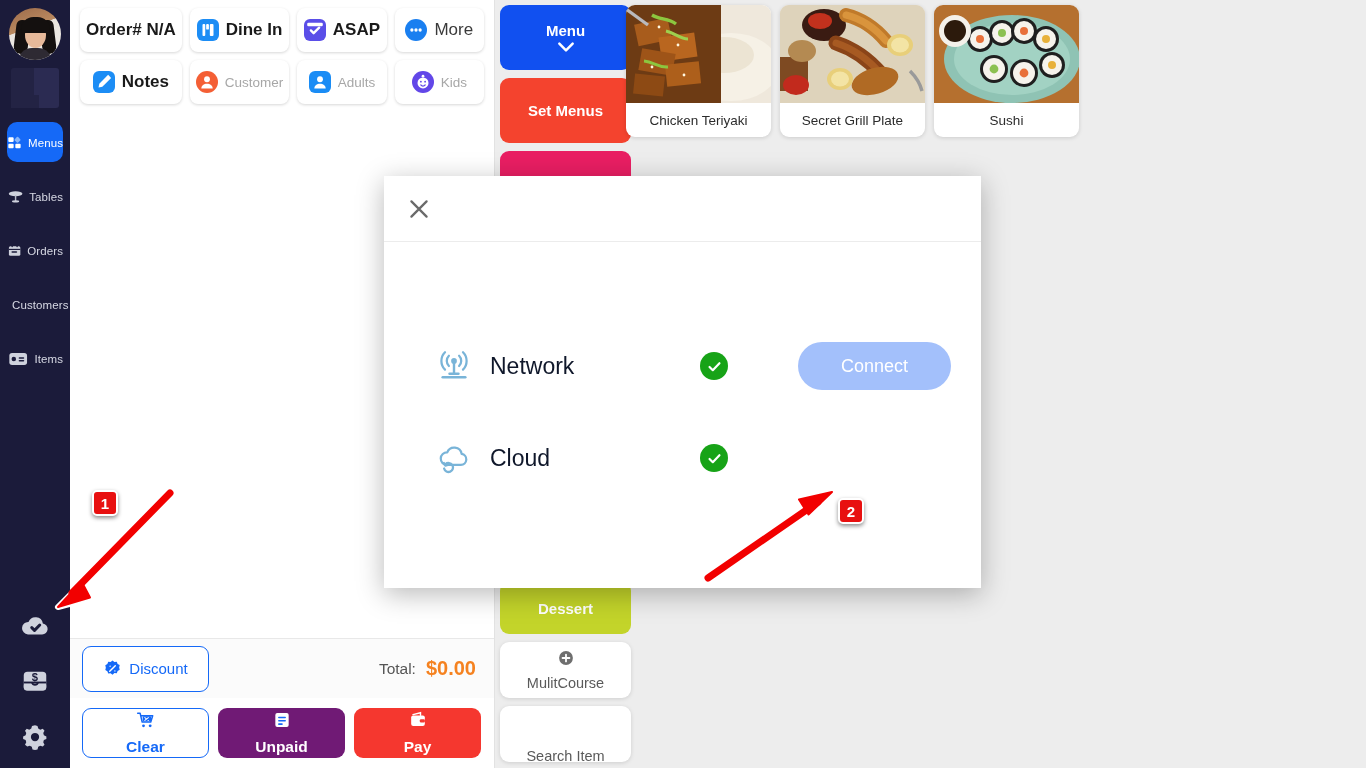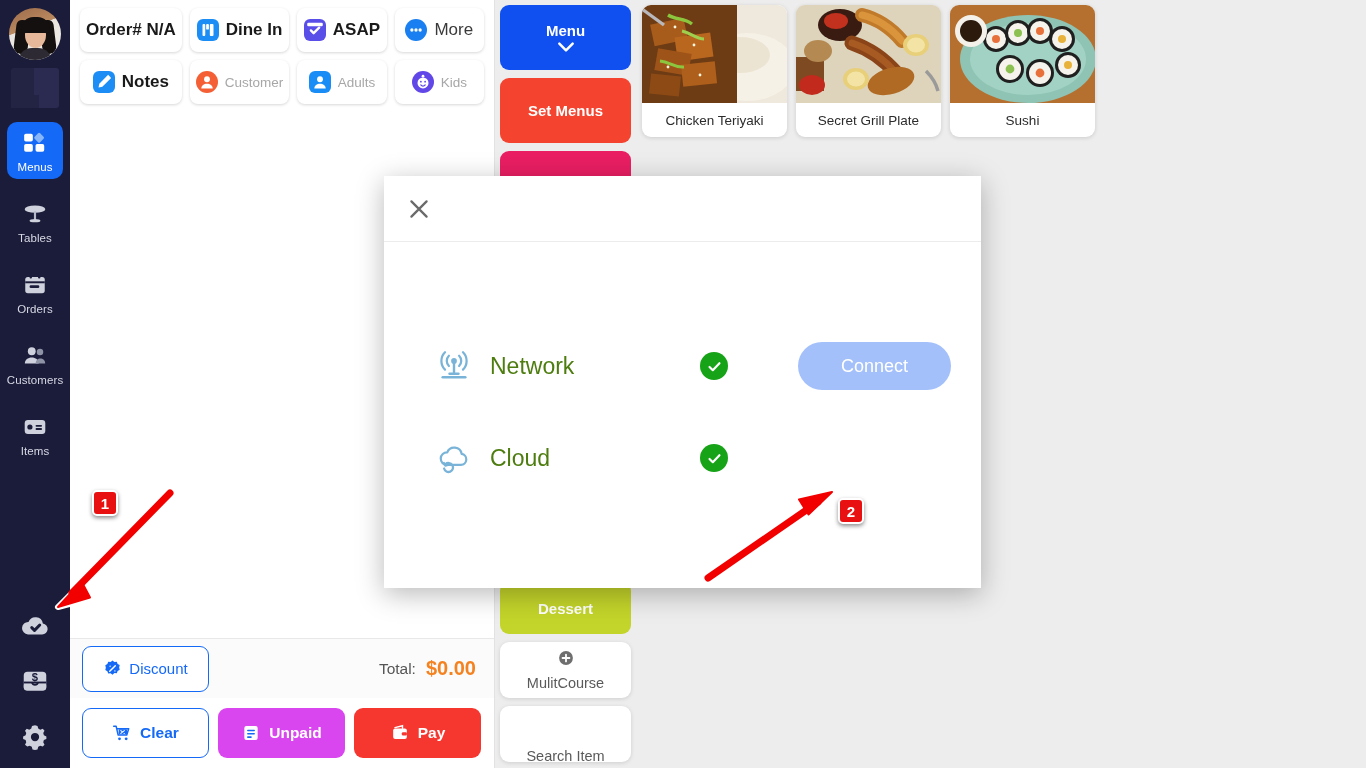--- a/index.html
+++ b/index.html
@@ -40,21 +40,21 @@
   }
   .placeholder-block {
     width: 48px; height: 40px; margin-top: 8px; flex: none;
     background: #26264a; border-radius: 3px;
     background-image: linear-gradient(90deg, #232344 0%, #232344 48%, #2b2b52 48%);
   }
   .placeholder-block .ph2 { width: 28px; height: 13px; margin-top: 27px; background: #232344; }
 
   .nav-item {
     width: 56px; padding: 8px 0 6px; margin-top: 14px; border-radius: 10px;
-    display: flex; flex-direction: column; align-items: center; gap: 5px; cursor: pointer;
+    display: flex; flex-direction: row; align-items: center; gap: 5px; cursor: pointer;
   }
   .nav-item.active { background: #1569f7; }
   .nav-label { font-size: 11.5px; color: #d7d9e4; letter-spacing: .1px; }
   .nav-item.active .nav-label { color: #fff; }
   .nav-icon { width: 26px; height: 26px; display: block; }
   .nav-bottom { margin-top: auto; padding-bottom: 16px; display: flex; flex-direction: column; align-items: center; gap: 26px; }
   .nav-icon-only { width: 30px; height: 30px; cursor: pointer; }
 
   
   #order-panel {
@@ -88,24 +88,24 @@
   .discount-btn {
     width: 127px; height: 46px; border: 1px solid #1569f7; border-radius: 9px;
     background: #fff; display: flex; align-items: center; justify-content: center; gap: 7px;
     color: #1569f7; font-size: 15px; cursor: pointer;
   }
   .total-lbl { margin-left: auto; font-size: 15.5px; color: #555; }
   .total-amt { font-size: 20px; font-weight: bold; color: #f58220; margin-right: 6px; }
   .action-row { flex: none; height: 70px; display: flex; align-items: center; gap: 9px; padding: 0 12px; }
   .act {
     height: 50px; border-radius: 9px; display: flex; align-items: center;
-    justify-content: center; gap: 8px; font-size: 15.5px; font-weight: bold; cursor: pointer;
+    justify-content: center; gap: 8px; font-size: 15.5px; font-weight: bold; cursor: pointer; flex-direction: column;
   }
   .act.clear { width: 127px; background: #fff; border: 1px solid #1569f7; color: #1569f7; }
-  .act.unpaid { width: 127px; background: #d946ef; color: #fff; }
+  .act.unpaid { width: 127px; background: #701a75; color: #fff; }
   .act.pay { width: 127px; background: #f5372f; color: #fff; }
 
   
   #cat-col {
     position: absolute; left: 500px; top: 5px; width: 131px; height: 763px;
     display: flex; flex-direction: column; gap: 8px;
   }
   .cat {
     border-radius: 9px; color: #fff; font-size: 15px; font-weight: bold;
     display: flex; flex-direction: column; align-items: center; justify-content: center;
@@ -115,21 +115,21 @@
   .cat-set { height: 65px; background: #f4432e; }
   .cat-combo { height: 65px; background: #e91e63; }
   .cat-spacer { flex: 1; }
   .cat-dessert { height: 52px; background: #c3d42a; }
   .cat-plain {
     height: 56px; background: #fff; color: #5a5a5a; font-weight: normal; font-size: 14.5px;
     box-shadow: 0 1px 4px rgba(0,0,0,.13); flex-direction: column; gap: 8px;
   }
 
   
-  #grid { position: absolute; left: 640px; top: 5px; right: 0; top: 5px; }
+  #grid { position: absolute; left: 624px; top: 5px; right: 0; top: 5px; }
   .cards { display: flex; gap: 9px; padding-left: 2px; }
   .card {
     width: 145px; background: #fff; border-radius: 9px; overflow: hidden;
     box-shadow: 0 1px 4px rgba(0,0,0,.14); cursor: pointer;
   }
   .card .thumb { width: 145px; height: 98px; display: block; }
   .card .cname {
     height: 34px; display: flex; align-items: center; justify-content: center;
     font-size: 13.5px; color: #2c2c2c;
   }
@@ -137,21 +137,21 @@
   
   #modal {
     position: absolute; left: 384px; top: 176px; width: 597px; height: 412px;
     background: #fff; box-shadow: 0 6px 26px rgba(0,0,0,.28); z-index: 40;
   }
   .modal-head { height: 66px; border-bottom: 1px solid #ececec; display: flex; align-items: center; padding-left: 22px; }
   .close-x { width: 26px; height: 26px; cursor: pointer; }
   .modal-body { padding: 78px 0 0 0; }
   .srow { display: flex; align-items: center; height: 92px; }
   .srow .sicon { width: 36px; height: 36px; margin-left: 52px; flex: none; }
-  .srow .slabel { font-size: 23px; color: #4d7c0f; margin-left: 18px; width: 210px; }
+  .srow .slabel { font-size: 23px; color: #0f172a; margin-left: 18px; width: 210px; }
   .ok-dot {
     width: 28px; height: 28px; border-radius: 50%; background: #17a317;
     display: flex; align-items: center; justify-content: center; flex: none;
   }
   .mbtn {
     margin-left: 70px; width: 153px; height: 48px; border-radius: 26px;
     display: flex; align-items: center; justify-content: center;
     color: #fff; font-size: 18px; cursor: pointer; flex: none;
   }
   .mbtn.disabled { background: #a3c0fb; }

